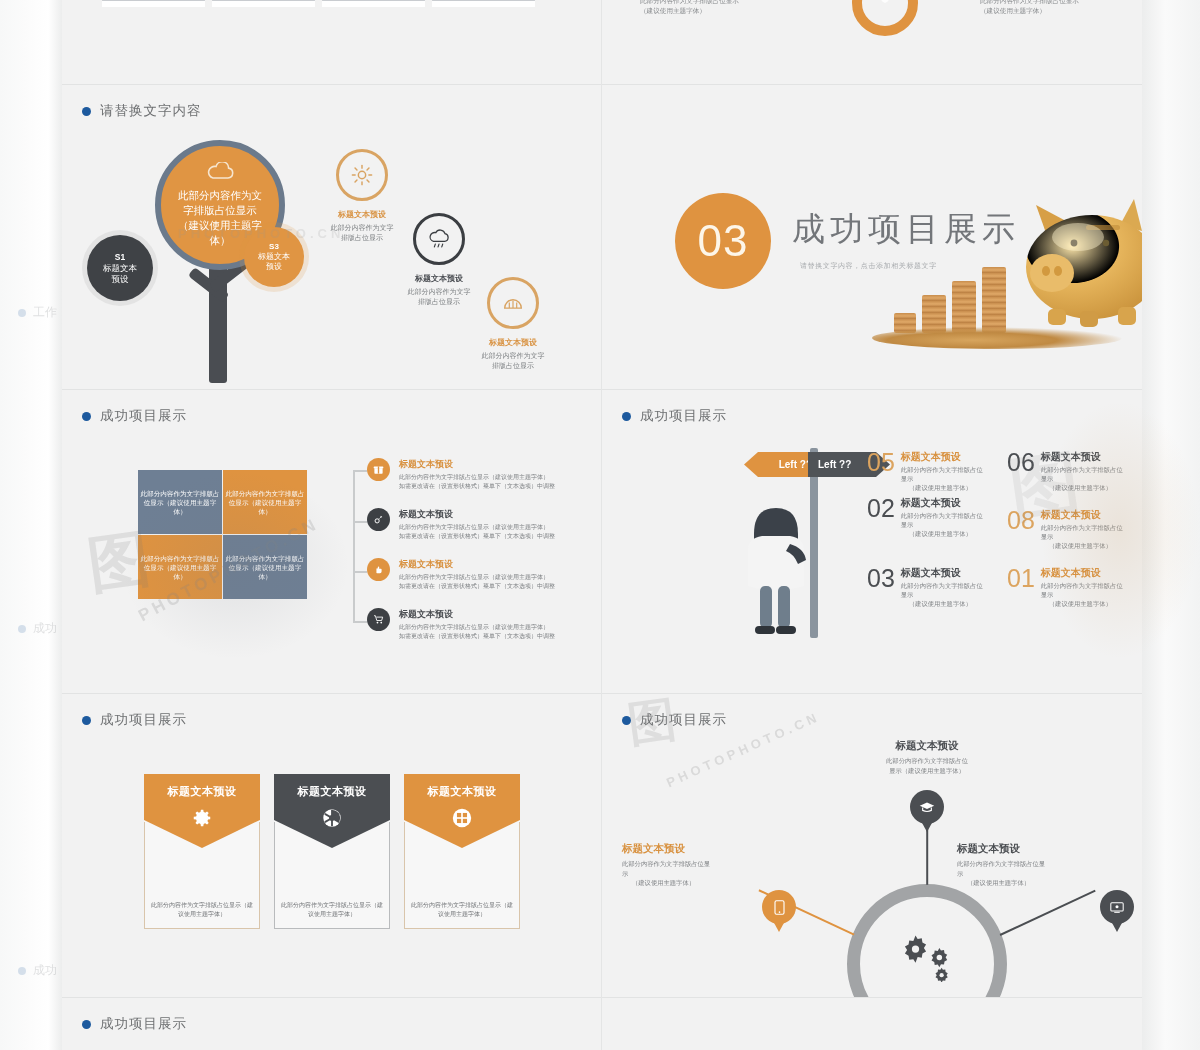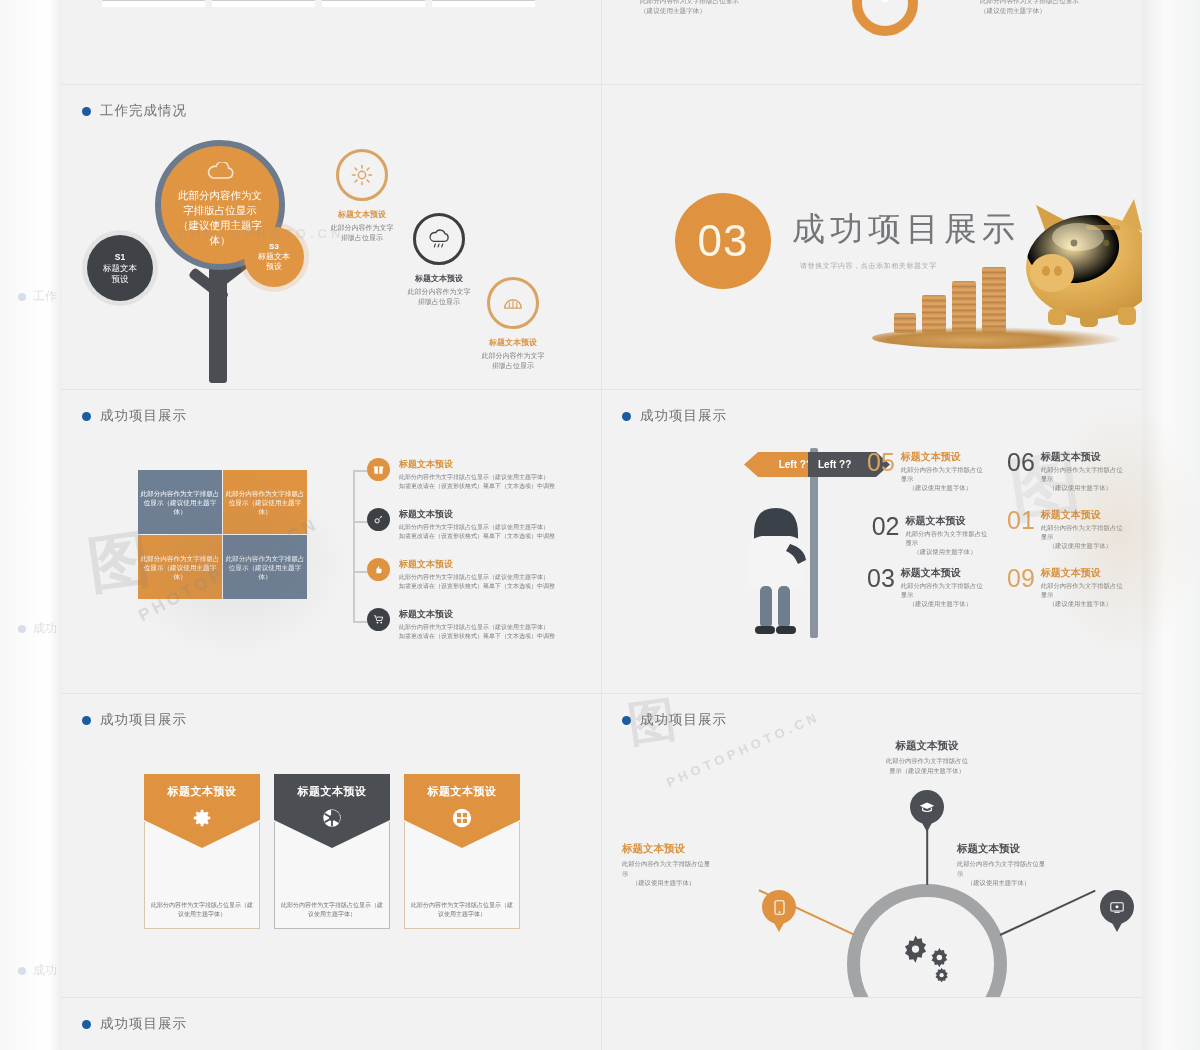--- a/index.html
+++ b/index.html
@@ -123,21 +123,21 @@
   .gutter-peek .d { width:8px; height:8px; border-radius:50%; background:#7fa0c6; }
   .gutter-peek .s { font-size:12px; color:#9a9da0; white-space:nowrap; }
 </style>
 </head>
 <body>
 
 <div id="page">
   <div id="gutter-left"></div>
   <div id="gutter-right"></div>
 
-  <div class="gutter-peek" style="left:18px; top:288px;">
+  <div class="gutter-peek" style="left:18px; top:304px;">
     <span class="d"></span>
     <span class="s">工作</span>
   </div>
   <div class="gutter-peek" style="left:18px; top:620px;">
     <span class="d"></span>
     <span class="s">成功</span>
   </div>
   <div class="gutter-peek" style="left:18px; top:962px;">
     <span class="d"></span>
     <span class="s">成功</span>
@@ -173,21 +173,21 @@
       </div>
       <div class="topcap" style="left:378px; top:-4px; width:210px;">
         <div>此部分内容作为文字排版占位显示</div>
         <div>（建议使用主题字体）</div>
       </div>
     </div>
 
     <div class="slide" style="left:0; top:85px; width:539px; height:304px;">
       <div class="sl-hdr" style="left:20px; top:17px;">
         <span class="dot"></span>
-        <span class="txt">工作完成情况</span>
+        <span class="txt">请替换文字内容</span>
       </div>
 
       <div class="tree-trunk" style="left:147px; top:170px; width:18px; height:128px; border-radius:3px;"></div>
       <div class="tree-trunk" style="left:120px; top:208px; width:44px; height:11px; transform:rotate(38deg); transform-origin:100% 50%; border-radius:4px;"></div>
       <div class="tree-trunk" style="left:150px; top:198px; width:44px; height:11px; transform:rotate(-38deg); transform-origin:0 50%; border-radius:4px;"></div>
 
       <div class="circ c-main" style="left:93px; top:55px;">
         <div style="margin-bottom:4px;">
           <svg viewBox="0 0 30 18" width="30" height="18">
             <path d="M8 16 h15 a5 5 0 0 0 0.6 -9.9 A6.4 6.4 0 0 0 11 4.6 A5 5 0 0 0 8 16 Z" fill="none" stroke="#f6e5cf" stroke-width="1.6"></path>
@@ -413,21 +413,21 @@
 
       <div class="numrow" style="left:265px; top:60px; width:125px;">
         <span class="nm or">05</span>
         <div>
             <div class="tt or">标题文本预设</div>
           <div class="bb">此部分内容作为文字排版占位</div>
           <div class="bb">显示</div>
           <div class="bb" style="text-indent:8px;">（建议使用主题字体）</div>
           </div>
       </div>
-      <div class="numrow" style="left:265px; top:124px; width:125px;justify-content:center;">
+      <div class="numrow" style="left:265px; top:106px; width:125px;">
         <span class="nm dk">02</span>
         <div>
             <div class="tt dk">标题文本预设</div>
           <div class="bb">此部分内容作为文字排版占位</div>
           <div class="bb">显示</div>
           <div class="bb" style="text-indent:8px;">（建议使用主题字体）</div>
           </div>
       </div>
       <div class="numrow" style="left:265px; top:176px; width:125px;">
         <span class="nm dk">03</span>
@@ -442,30 +442,30 @@
       <div class="numrow" style="left:405px; top:60px; width:125px;">
         <span class="nm dk">06</span>
         <div>
             <div class="tt dk">标题文本预设</div>
           <div class="bb">此部分内容作为文字排版占位</div>
           <div class="bb">显示</div>
           <div class="bb" style="text-indent:8px;">（建议使用主题字体）</div>
           </div>
       </div>
       <div class="numrow" style="left:405px; top:118px; width:125px;">
-        <span class="nm or">01</span>
+        <span class="nm or">08</span>
         <div>
             <div class="tt or">标题文本预设</div>
           <div class="bb">此部分内容作为文字排版占位</div>
           <div class="bb">显示</div>
           <div class="bb" style="text-indent:8px;">（建议使用主题字体）</div>
           </div>
       </div>
       <div class="numrow" style="left:405px; top:176px; width:125px;">
-        <span class="nm or">09</span>
+        <span class="nm or">01</span>
         <div>
             <div class="tt or">标题文本预设</div>
           <div class="bb">此部分内容作为文字排版占位</div>
           <div class="bb">显示</div>
           <div class="bb" style="text-indent:8px;">（建议使用主题字体）</div>
           </div>
       </div>
     </div>
 
     <div class="slide" style="left:0; top:694px; width:539px; height:303px;">

